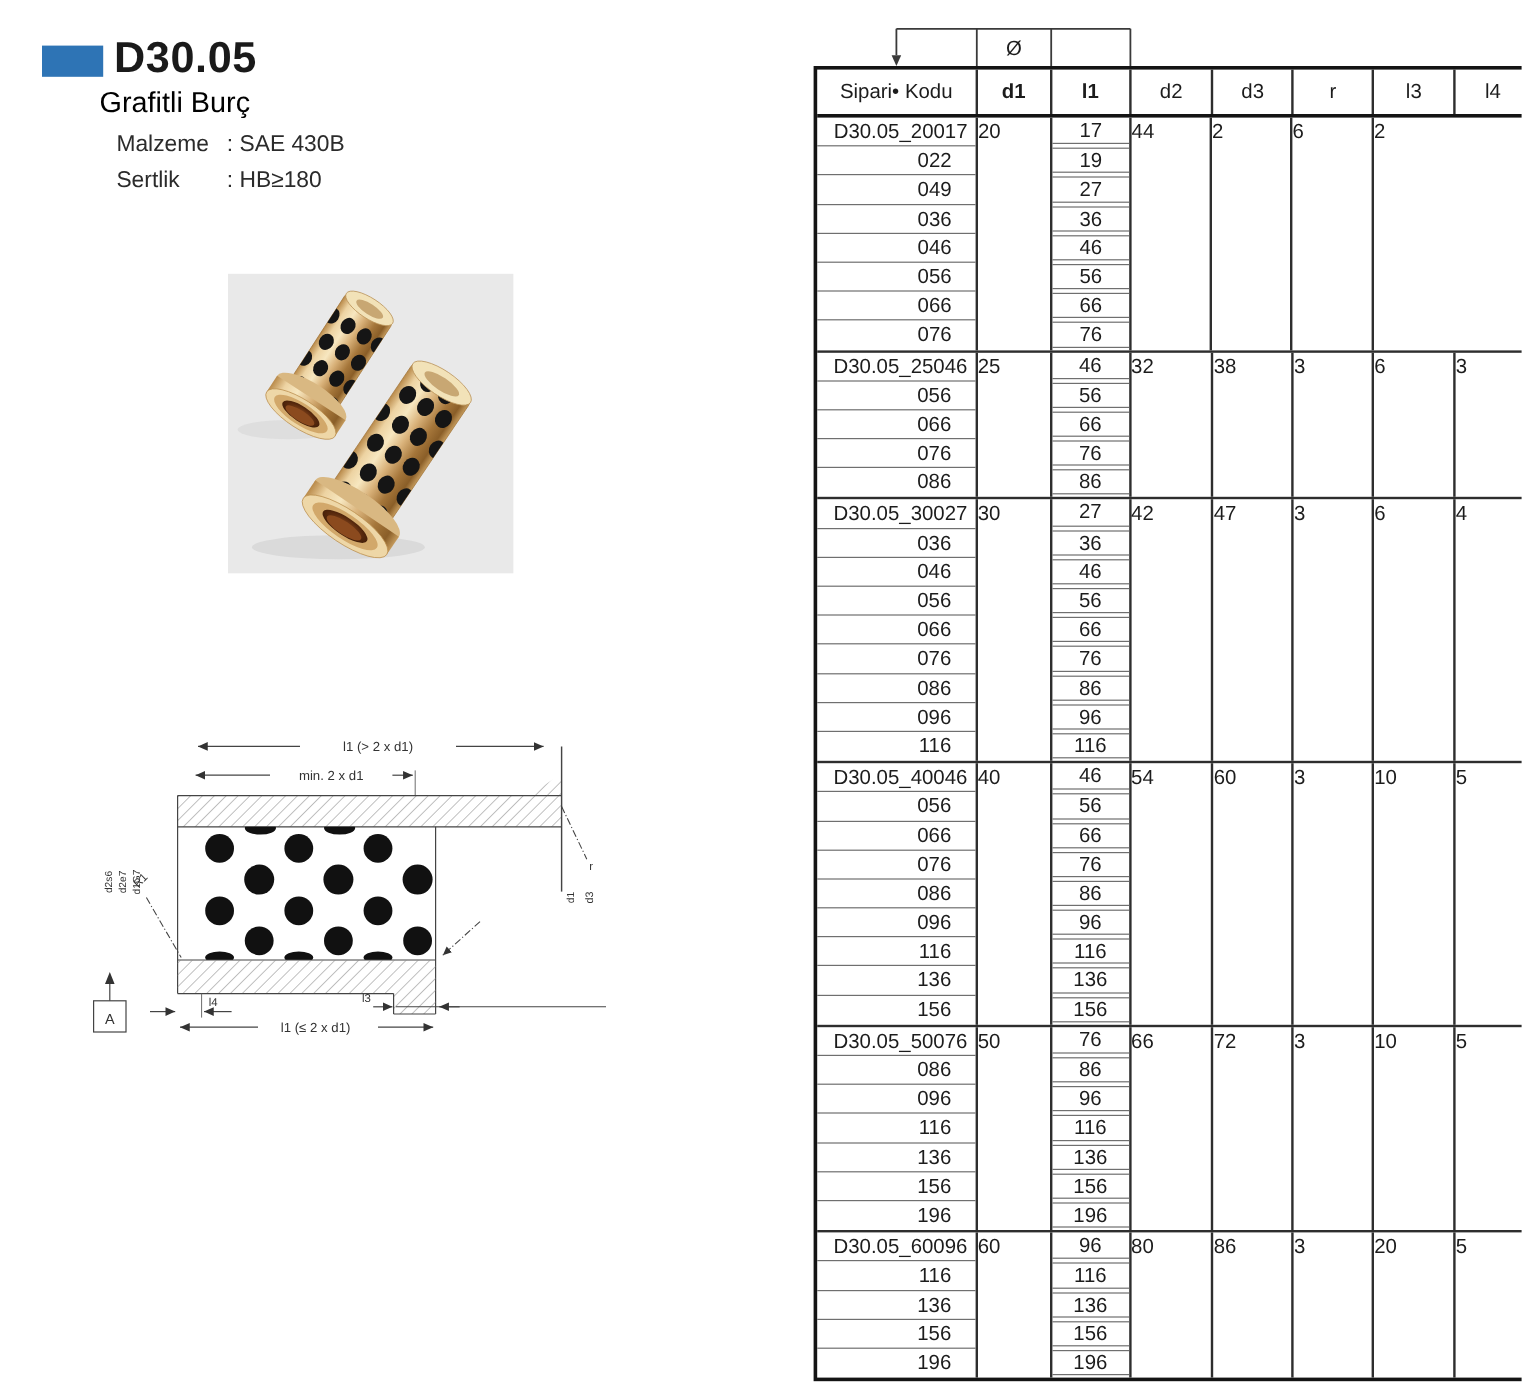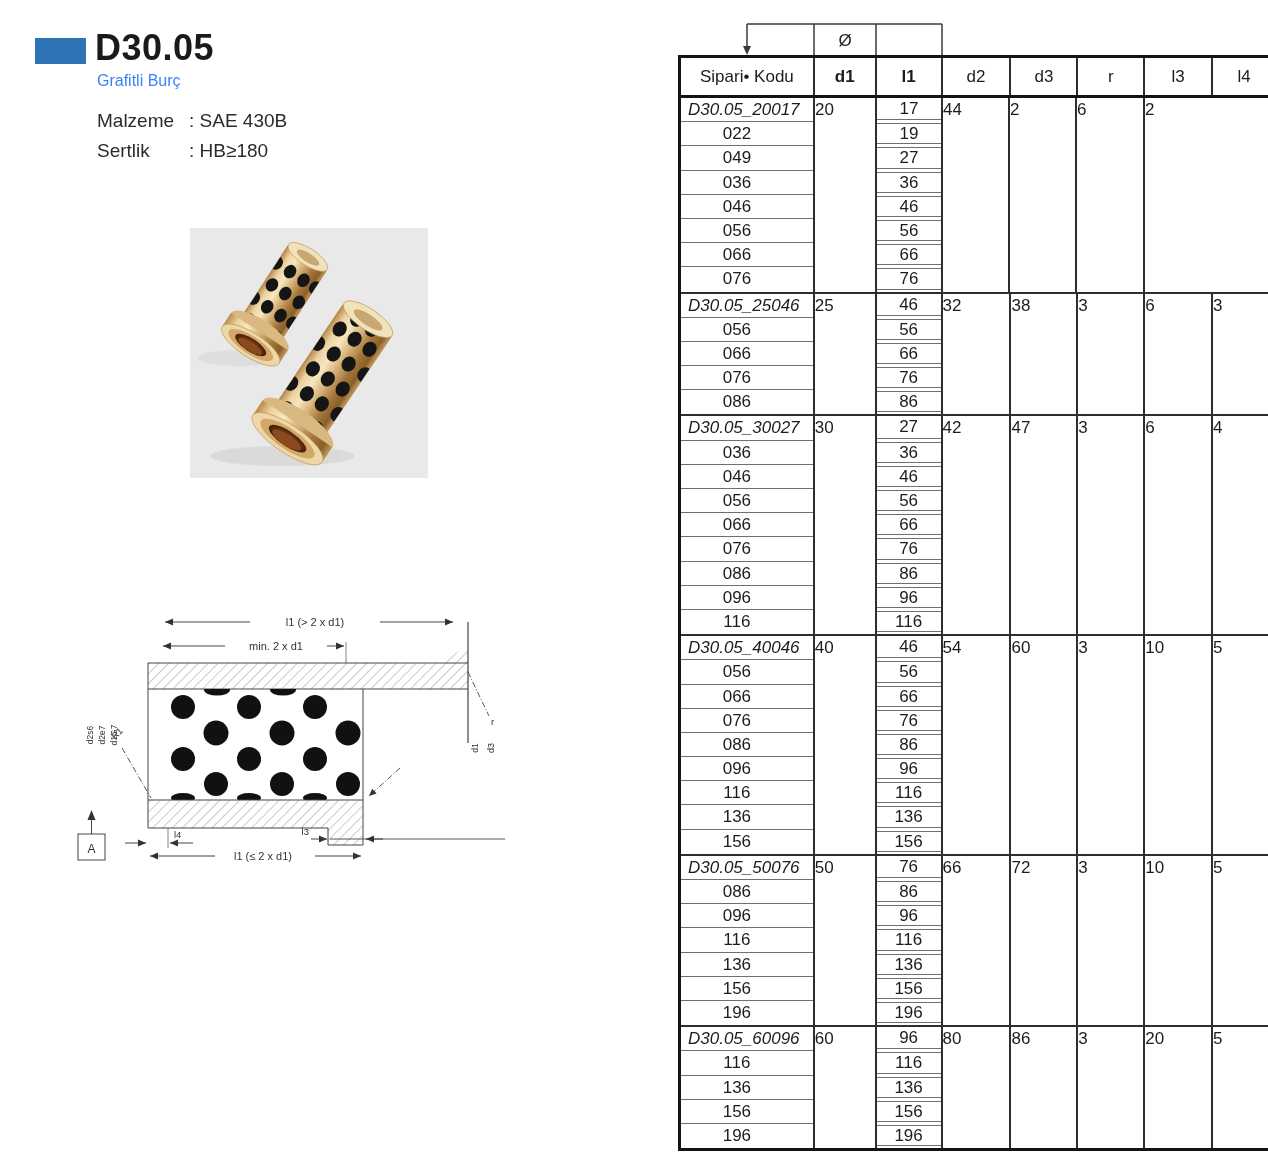--- a/index.html
+++ b/index.html
@@ -3,21 +3,21 @@
 <meta charset="utf-8">
 <style>
   html,body{margin:0;padding:0;background:#fff;}
   .page{position:relative;width:1268px;height:1166px;background:#ffffff;overflow:hidden;
         font-family:"Liberation Sans",sans-serif;color:#1c1c1c;margin-left:20px;}
 
   
   .accent{position:absolute;left:15px;top:38px;width:51px;height:26px;background:#2e74b5;}
   .title{position:absolute;left:75px;top:30px;font-size:36px;font-weight:bold;color:#1a1a1a;
          letter-spacing:.5px;line-height:1;}
-  .subtitle{position:absolute;left:77px;top:72px;font-size:16px;color:#3b82f6;}
+  .subtitle{position:absolute;left:63px;top:72px;font-size:24px;color:#000000;}
   .specs{position:absolute;left:77px;top:108px;font-size:19px;color:#2b2b2b;}
   .specrow{display:flex;height:30px;line-height:26px;}
   .speclabel{width:92px;}
 
   
   .photo{position:absolute;left:170px;top:228px;width:238px;height:250px;}
 
   
   .drawing{position:absolute;left:45px;top:598px;width:480px;height:275px;}
 
@@ -29,24 +29,24 @@
   .th{height:37px;line-height:37px;text-align:center;font-size:17px;box-sizing:border-box;
       border-right:2px solid #2e2e2e;}
   .th:last-child{border-right:0;}
   .th.b{font-weight:bold;}
   .c0{width:134px}.c1{width:62px}.c2{width:66px}.c3{width:69px}
   .c4{width:67px}.c5{width:67px}.c6{width:68px}.c7{width:62px}
   .group{display:flex;border-top:2px solid #2e2e2e;}
   #tbody .group:first-child{border-top:0;}
   .col{box-sizing:border-box;border-right:2px solid #2e2e2e;}
   .col:last-child{border-right:0;}
-  .codecell{height:var(--rh);line-height:var(--rh);font-size:17px;text-align:center;
+  .codecell{height:var(--rh);line-height:var(--rh);font-size:17px;text-align:right;
             padding-right:20px;border-bottom:1px solid #6f6f6f;box-sizing:border-box;}
   .codecell:last-child{border-bottom:0;}
-  .codecell.first{text-align:left;padding-left:7px;padding-right:0;font-style:italic;}
+  .codecell.first{text-align:center;padding-left:7px;padding-right:0;}
   .l1cell{height:var(--rh);position:relative;font-size:17px;text-align:center;padding-left:12px;}
   .l1box{position:absolute;left:0;right:0;top:1px;bottom:2px;box-sizing:border-box;
          border-top:1px solid #6f6f6f;border-bottom:1px solid #6f6f6f;
          line-height:calc(var(--rh) - 4px);}
   .l1cell:first-child .l1box{border-top:0;}
   .mval{height:var(--rh);line-height:var(--rh);font-size:17px;text-align:left;}
 </style>
 </head>
 <body>
 

